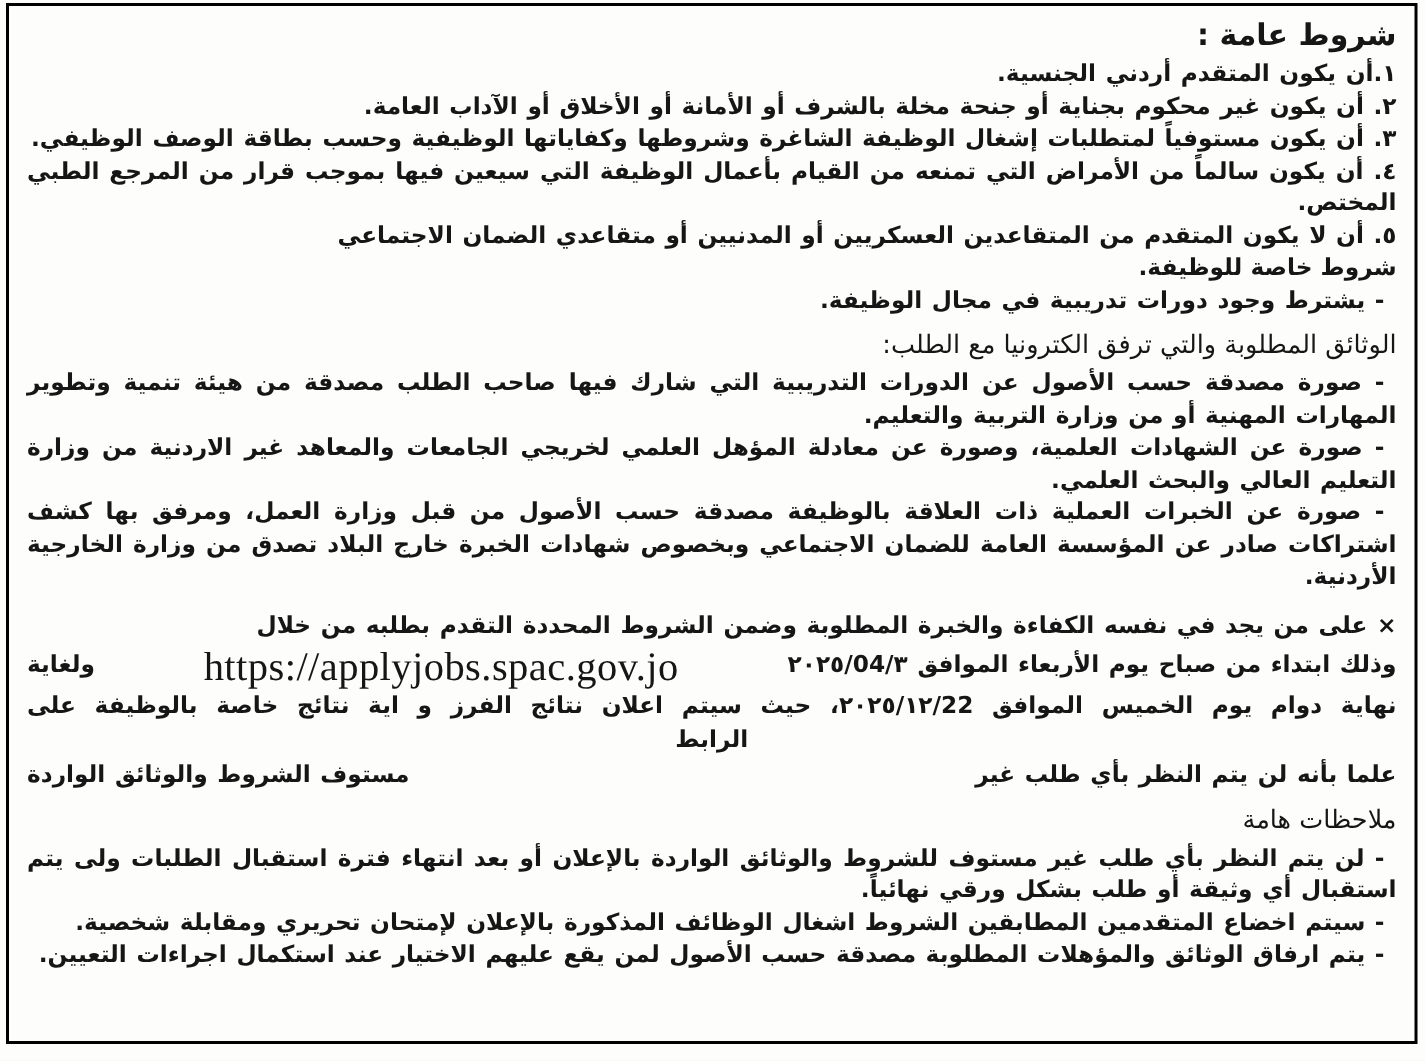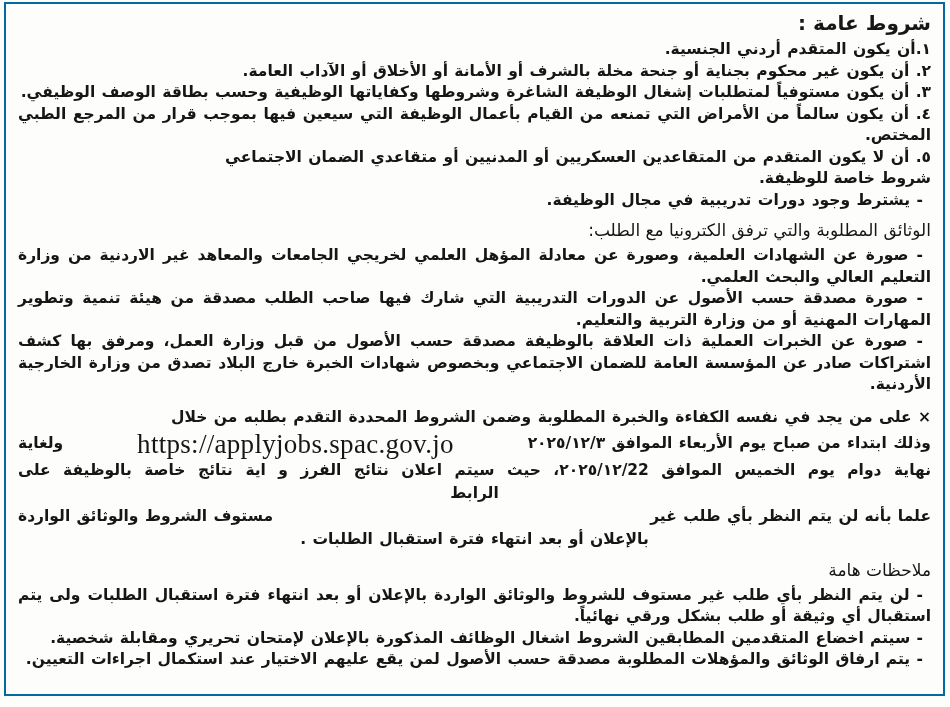--- a/index.html
+++ b/index.html
@@ -11,21 +11,21 @@
   .sheet {
     position: absolute;
     left: 0; top: 0;
     width: 950px; height: 707px;
     background: #fdfdfb;
   }
   .frame {
     position: absolute;
     left: 4px; top: 2px;
     width: 941px; height: 694px;
-    border: 2px solid #0369a1;
+    border: 2px solid #000000;
     background: #fdfdfb;
     padding: 6px 12px 0 12px;
     direction: rtl;
     color: #161616;
     overflow: hidden;
   }
   .h-main {
     font-size: 20px;
     font-weight: bold;
     line-height: 26px;
@@ -91,39 +91,38 @@
       <div class="item">٢. أن يكون غير محكوم بجناية أو جنحة مخلة بالشرف أو الأمانة أو الأخلاق أو الآداب العامة.</div>
       <div class="item">٣. أن يكون مستوفياً لمتطلبات إشغال الوظيفة الشاغرة وشروطها وكفاياتها الوظيفية وحسب بطاقة الوصف الوظيفي.</div>
       <div class="item">٤. أن يكون سالماً من الأمراض التي تمنعه من القيام بأعمال الوظيفة التي سيعين فيها بموجب قرار من المرجع الطبي المختص.</div>
       <div class="item">٥. أن لا يكون المتقدم من المتقاعدين العسكريين أو المدنيين أو متقاعدي الضمان الاجتماعي</div>
       <div class="sub-head">شروط خاصة للوظيفة.</div>
       <div class="bullet">- يشترط وجود دورات تدريبية في مجال الوظيفة.</div>
     </div>
 
     <div>
       <div class="h-sec">الوثائق المطلوبة والتي ترفق الكترونيا مع الطلب:</div>
+      <div class="bullet">- صورة مصدقة حسب الأصول عن الدورات التدريبية التي شارك فيها صاحب الطلب مصدقة من هيئة تنمية وتطوير المهارات المهنية أو من وزارة التربية والتعليم.</div>
       <div class="bullet">- صورة عن الشهادات العلمية، وصورة عن معادلة المؤهل العلمي لخريجي الجامعات والمعاهد غير الاردنية من وزارة التعليم العالي والبحث العلمي.</div>
-      <div class="bullet">- صورة مصدقة حسب الأصول عن الدورات التدريبية التي شارك فيها صاحب الطلب مصدقة من هيئة تنمية وتطوير المهارات المهنية أو من وزارة التربية والتعليم.</div>
       <div class="bullet">- صورة عن الخبرات العملية ذات العلاقة بالوظيفة مصدقة حسب الأصول من قبل وزارة العمل، ومرفق بها كشف اشتراكات صادر عن المؤسسة العامة للضمان الاجتماعي وبخصوص شهادات الخبرة خارج البلاد تصدق من وزارة الخارجية الأردنية.</div>
     </div>
 
     <div class="apply-block">
       <div class="a-line a-right">× على من يجد في نفسه الكفاءة والخبرة المطلوبة وضمن الشروط المحددة التقدم بطلبه من خلال</div>
       <div class="a-line a-flex">
         <span class="ar">ولغاية</span>
         <span class="url">https://applyjobs.spac.gov.jo</span>
-        <span class="ar">وذلك ابتداء من صباح يوم الأربعاء الموافق ٢٠٢٥/١٢/٣</span>
+        <span class="ar">وذلك ابتداء من صباح يوم الأربعاء الموافق ٢٠٢٥/04/٣</span>
       </div>
       <div class="a-line a-just">نهاية دوام يوم الخميس الموافق ٢٠٢٥/١٢/22، حيث سيتم اعلان نتائج الفرز و اية نتائج خاصة بالوظيفة على</div>
       <div class="a-line a-center">الرابط</div>
       <div class="a-line a-flex">
         <span class="ar">مستوف الشروط والوثائق الواردة</span>
         <span class="ar">علما بأنه لن يتم النظر بأي طلب غير</span>
       </div>
-      <div class="a-line a-center">بالإعلان أو بعد انتهاء فترة استقبال الطلبات .</div>
     </div>
 
     <div class="notes-block">
       <div class="h-sec">ملاحظات هامة</div>
       <div class="bullet">- لن يتم النظر بأي طلب غير مستوف للشروط والوثائق الواردة بالإعلان أو بعد انتهاء فترة استقبال الطلبات ولى يتم استقبال أي وثيقة أو طلب بشكل ورقي نهائياً.</div>
       <div class="bullet">- سيتم اخضاع المتقدمين المطابقين الشروط اشغال الوظائف المذكورة بالإعلان لإمتحان تحريري ومقابلة شخصية.</div>
       <div class="bullet">- يتم ارفاق الوثائق والمؤهلات المطلوبة مصدقة حسب الأصول لمن يقع عليهم الاختيار عند استكمال اجراءات التعيين.</div>
     </div>
 
   </div>

